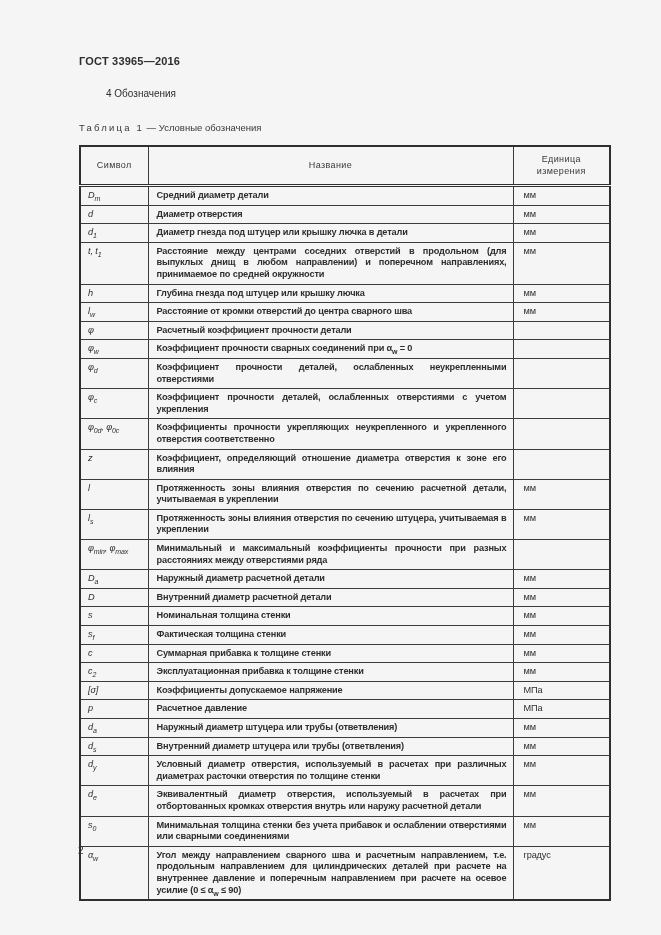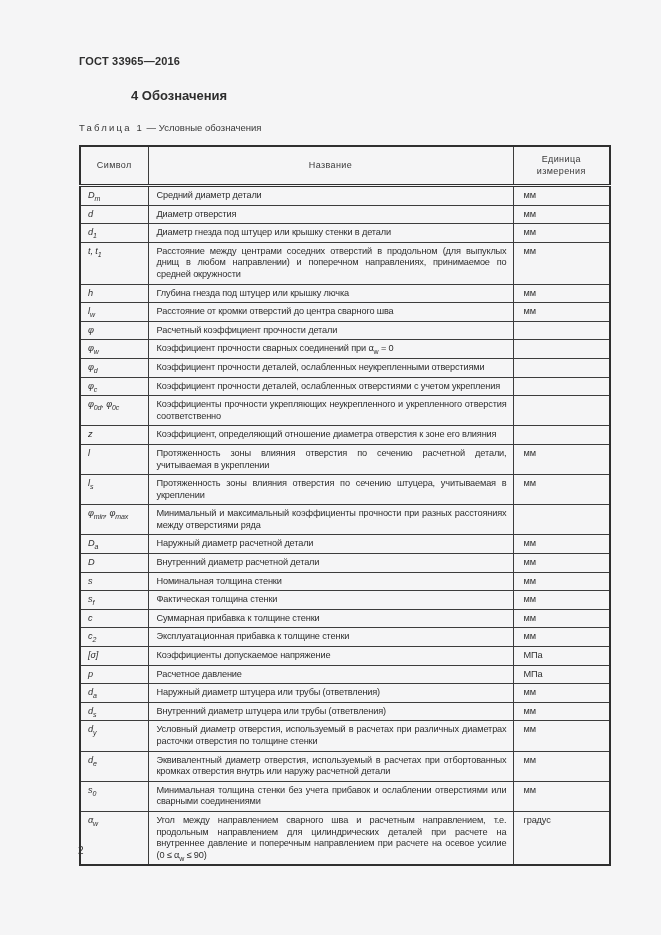--- a/index.html
+++ b/index.html
@@ -24,23 +24,22 @@
     left: 79px;
     top: 55px;
     font-size: 11px;
     font-weight: bold;
     letter-spacing: 0.2px;
   }
   .section-title {
     position: absolute;
     left: 106px;
     top: 88px;
-    font-size: 13px;
-    font-weight: bold;
-    margin-left: 25px;
+    font-size: 10px;
+    font-weight: normal;
   }
   .table-caption {
     position: absolute;
     left: 79px;
     top: 122px;
     font-size: 9.5px;
     color: #383838;
     text-align: center;
   }
   .table-caption .spaced {
@@ -79,20 +78,21 @@
     padding: 3px 6px 3px 8px;
     letter-spacing: -0.15px;
   }
   .gost-table td.sym {
     font-style: italic;
     padding-left: 7px;
     white-space: nowrap;
   }
   .gost-table td.name {
     text-align: justify;
+    font-weight: bold;
   }
   .gost-table td.unit {
     padding-left: 10px;
   }
   .gost-table sub {
     font-size: 7px;
     line-height: 0;
   }
   .page-number {
     position: absolute;
@@ -134,21 +134,21 @@
           <td class="name">Средний диаметр детали</td>
           <td class="unit">мм</td>
         </tr>
         <tr>
           <td class="sym">d</td>
           <td class="name">Диаметр отверстия</td>
           <td class="unit">мм</td>
         </tr>
         <tr>
           <td class="sym">d<sub>1</sub></td>
-          <td class="name">Диаметр гнезда под штуцер или крышку стенки в детали</td>
+          <td class="name">Диаметр гнезда под штуцер или крышку лючка в детали</td>
           <td class="unit">мм</td>
         </tr>
         <tr>
           <td class="sym">t, t<sub>1</sub></td>
           <td class="name">Расстояние между центрами соседних отверстий в продольном (для выпуклых днищ в любом направлении) и поперечном направлениях, принимаемое по средней окружности</td>
           <td class="unit">мм</td>
         </tr>
         <tr>
           <td class="sym">h</td>
           <td class="name">Глубина гнезда под штуцер или крышку лючка</td>

